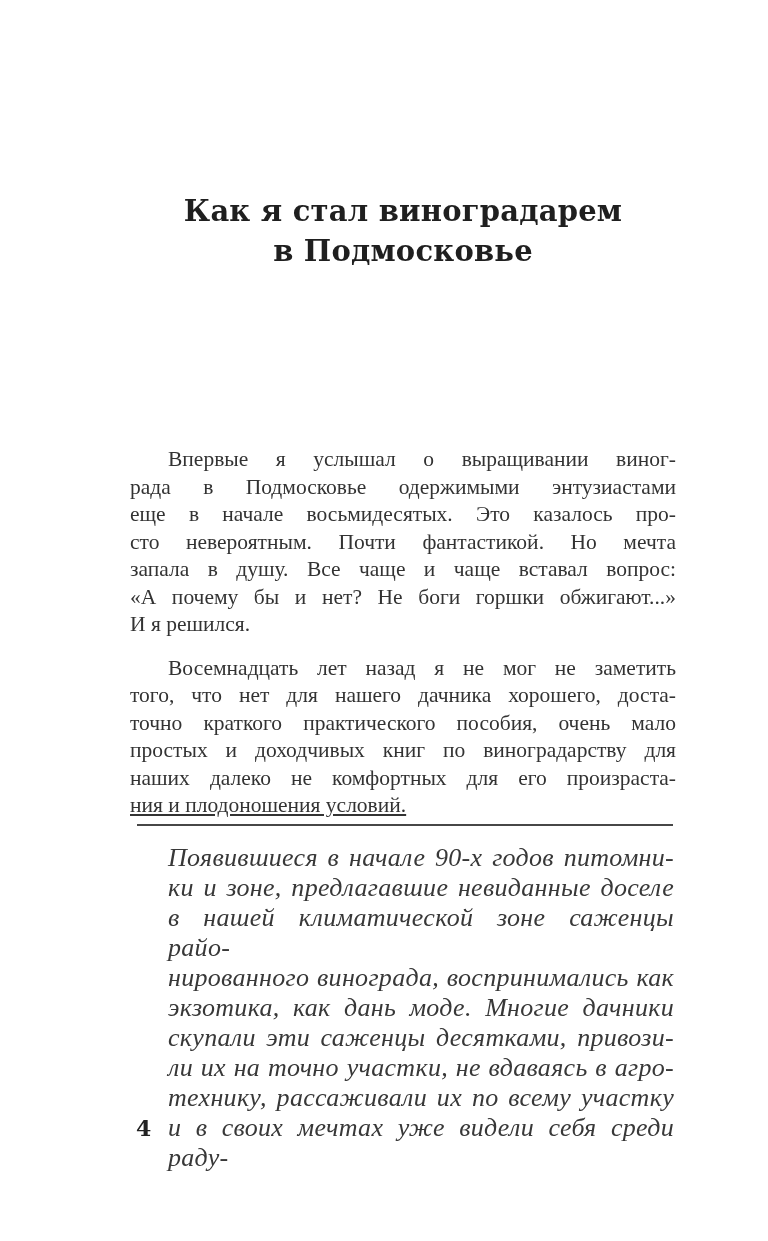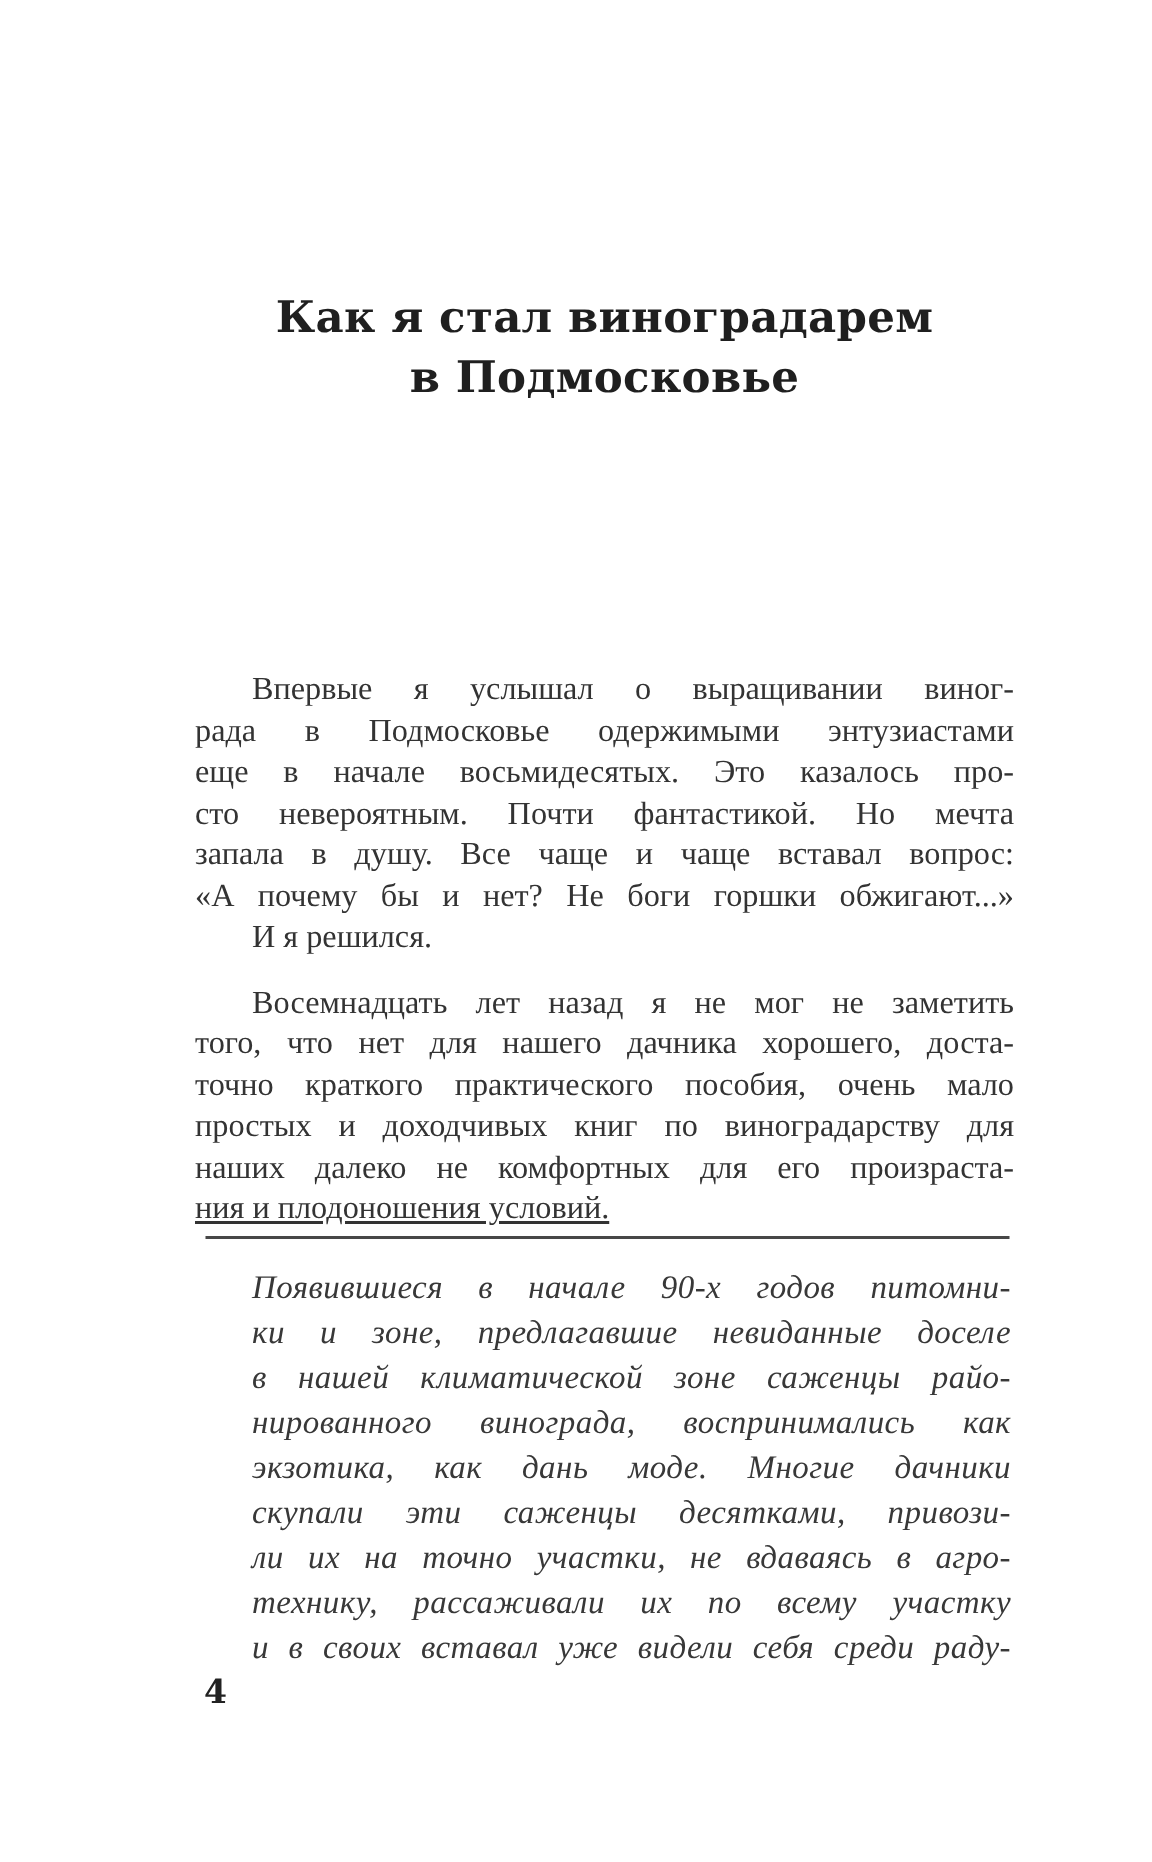--- a/index.html
+++ b/index.html
@@ -57,21 +57,21 @@
     border: none;
     border-top: 2px solid #474747;
     margin: 0;
   }
   .quote-block {
     position: absolute;
     left: 168px;
     top: 843px;
     width: 506px;
     font-style: italic;
-    font-size: 22px;
+    font-size: 26px;
     line-height: 30px;
     color: #383838;
     letter-spacing: 0.3px;
   }
   .quote-block .tline {
     text-align: justify;
     text-align-last: justify;
   }
   .page-number {
     position: absolute;
@@ -95,21 +95,21 @@
     </h1>
 
   <div class="body-text">
     <div class="para">
         <div class="tline">Впервые я услышал о выращивании виног-</div>
         <div class="tline">рада в Подмосковье одержимыми энтузиастами</div>
         <div class="tline">еще в начале восьмидесятых. Это казалось про-</div>
         <div class="tline">сто невероятным. Почти фантастикой. Но мечта</div>
         <div class="tline">запала в душу. Все чаще и чаще вставал вопрос:</div>
         <div class="tline">«А почему бы и нет? Не боги горшки обжигают...»</div>
-        <div class="tline" style="text-align-last: left; margin-left: 38px;">И я решился.</div>
+        <div class="tline" style="text-align-last: left;">И я решился.</div>
       </div>
     <div class="para">
         <div class="tline">Восемнадцать лет назад я не мог не заметить</div>
         <div class="tline">того, что нет для нашего дачника хорошего, доста-</div>
         <div class="tline">точно краткого практического пособия, очень мало</div>
         <div class="tline">простых и доходчивых книг по виноградарству для</div>
         <div class="tline">наших далеко не комфортных для его произраста-</div>
         <div class="tline" style="text-align-last: left; text-decoration: underline;">ния и плодоношения условий.</div>
       </div>
   </div>
@@ -118,18 +118,18 @@
 
   <div class="quote-block">
       <div class="tline">Появившиеся в начале 90-х годов питомни-</div>
       <div class="tline">ки и зоне, предлагавшие невиданные доселе</div>
       <div class="tline">в нашей климатической зоне саженцы райо-</div>
       <div class="tline">нированного винограда, воспринимались как</div>
       <div class="tline">экзотика, как дань моде. Многие дачники</div>
       <div class="tline">скупали эти саженцы десятками, привози-</div>
       <div class="tline">ли их на точно участки, не вдаваясь в агро-</div>
       <div class="tline">технику, рассаживали их по всему участку</div>
-      <div class="tline" style="text-align-last: justify;">и в своих вставал уже видели себя среди раду-</div>
+      <div class="tline" style="text-align-last: justify;">и в своих мечтах уже видели себя среди раду-</div>
     </div>
 
   <div class="page-number">4</div>
 
 </div>
 
 </body></html>

